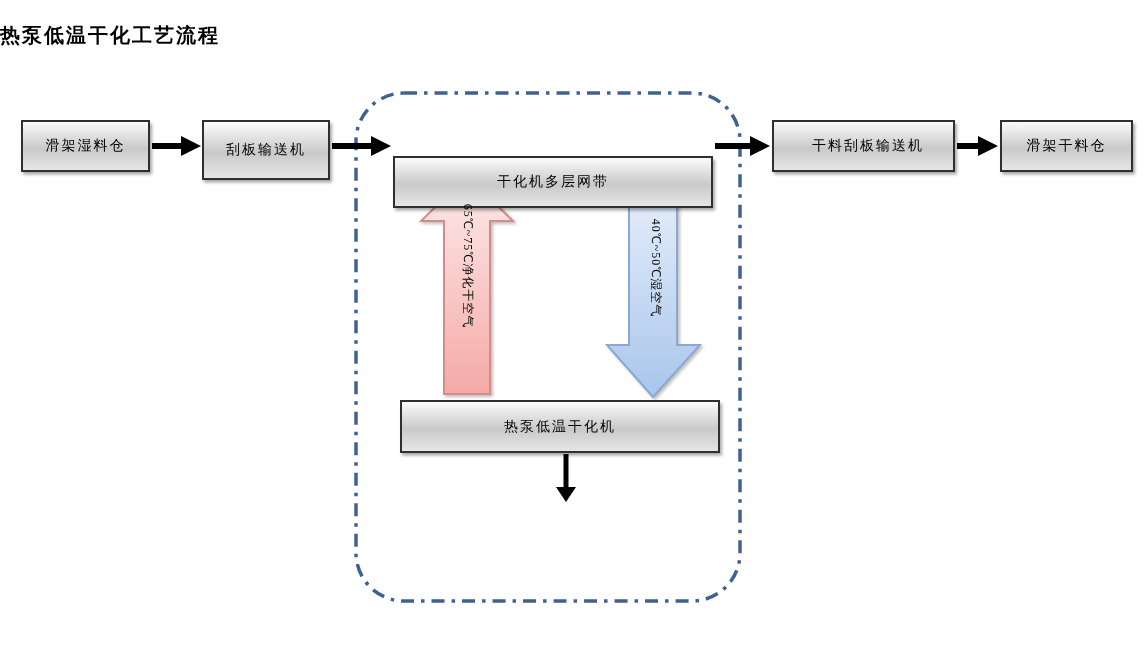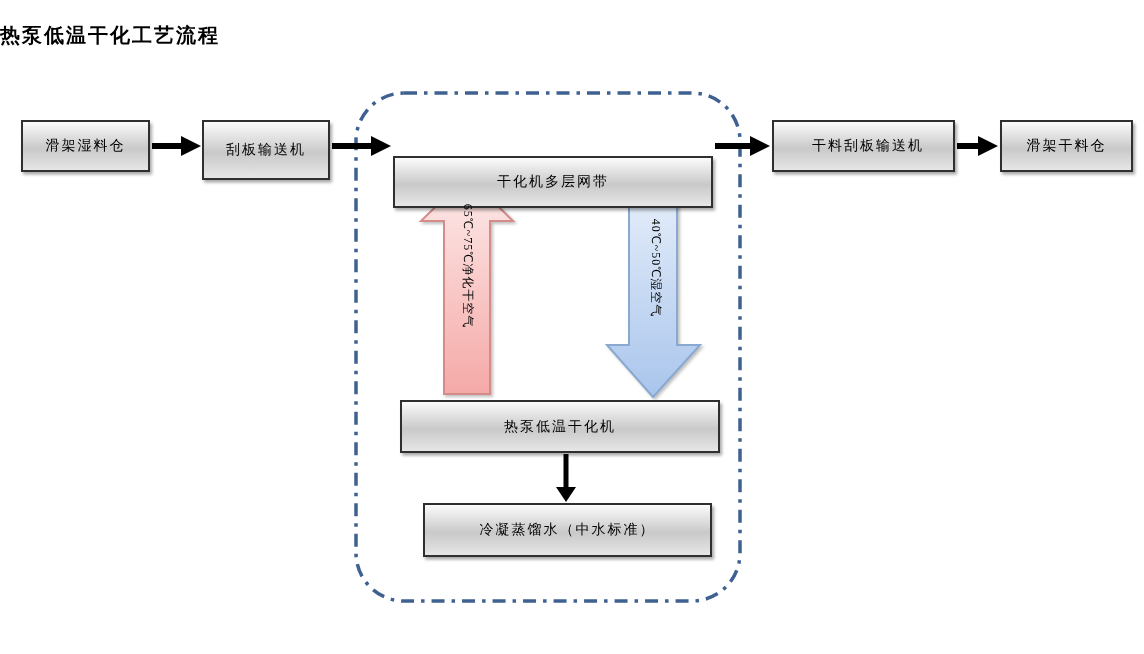--- a/index.html
+++ b/index.html
@@ -138,20 +138,17 @@
   </div>
   <div class="pbox" style="left:772px; top:120px; width:183px; height:52px;padding-left:9px;">
     <span>干料刮板输送机</span>
   </div>
   <div class="pbox" style="left:400px; top:400px; width:320px; height:53px;">
     <span>热泵低温干化机</span>
   </div>
   <div class="pbox" style="left:1000px; top:120px; width:133px; height:52px;">
     <span>滑架干料仓</span>
   </div>
-  <div class="pbox" style="left:423px; top:503px; width:289px; height:54px;">
-    <span>冷凝蒸馏水（中水标准）</span>
-  </div>
 
   <div class="arrow-vlabel" style="left:467px; top:266px;">65℃~75℃净化干空气</div>
   <div class="arrow-vlabel" style="left:655px; top:268px;">40℃~50℃湿空气</div>
 
 </div>
 
 </body></html>

